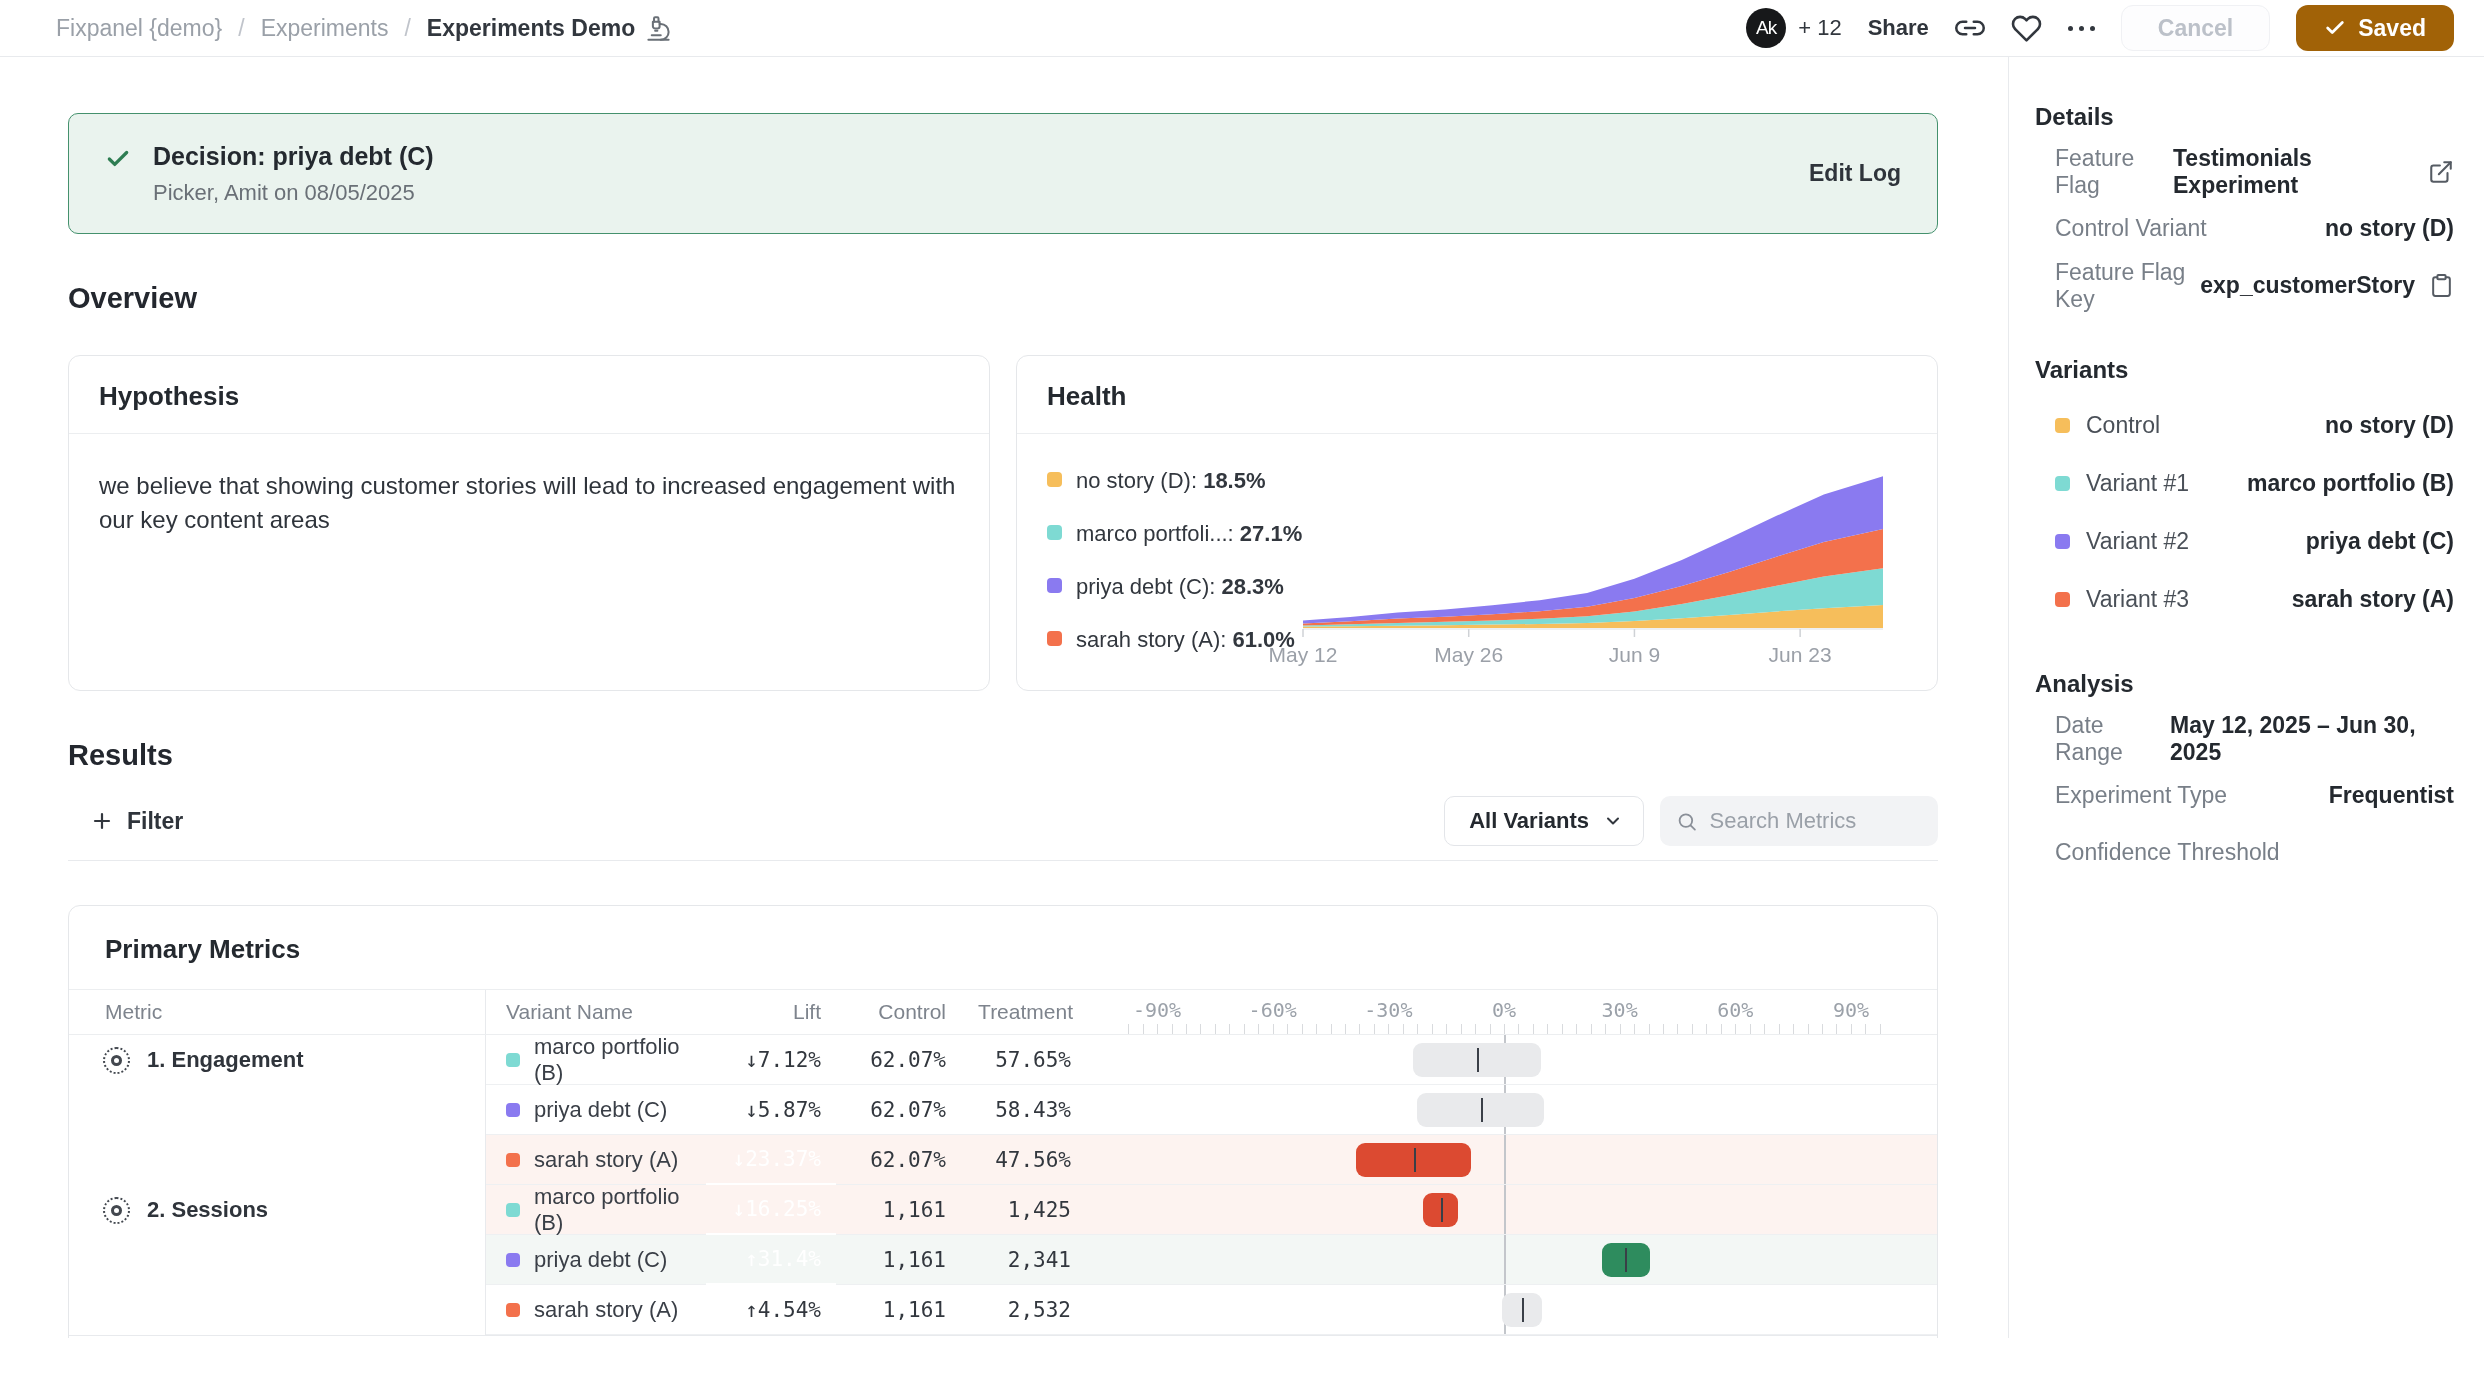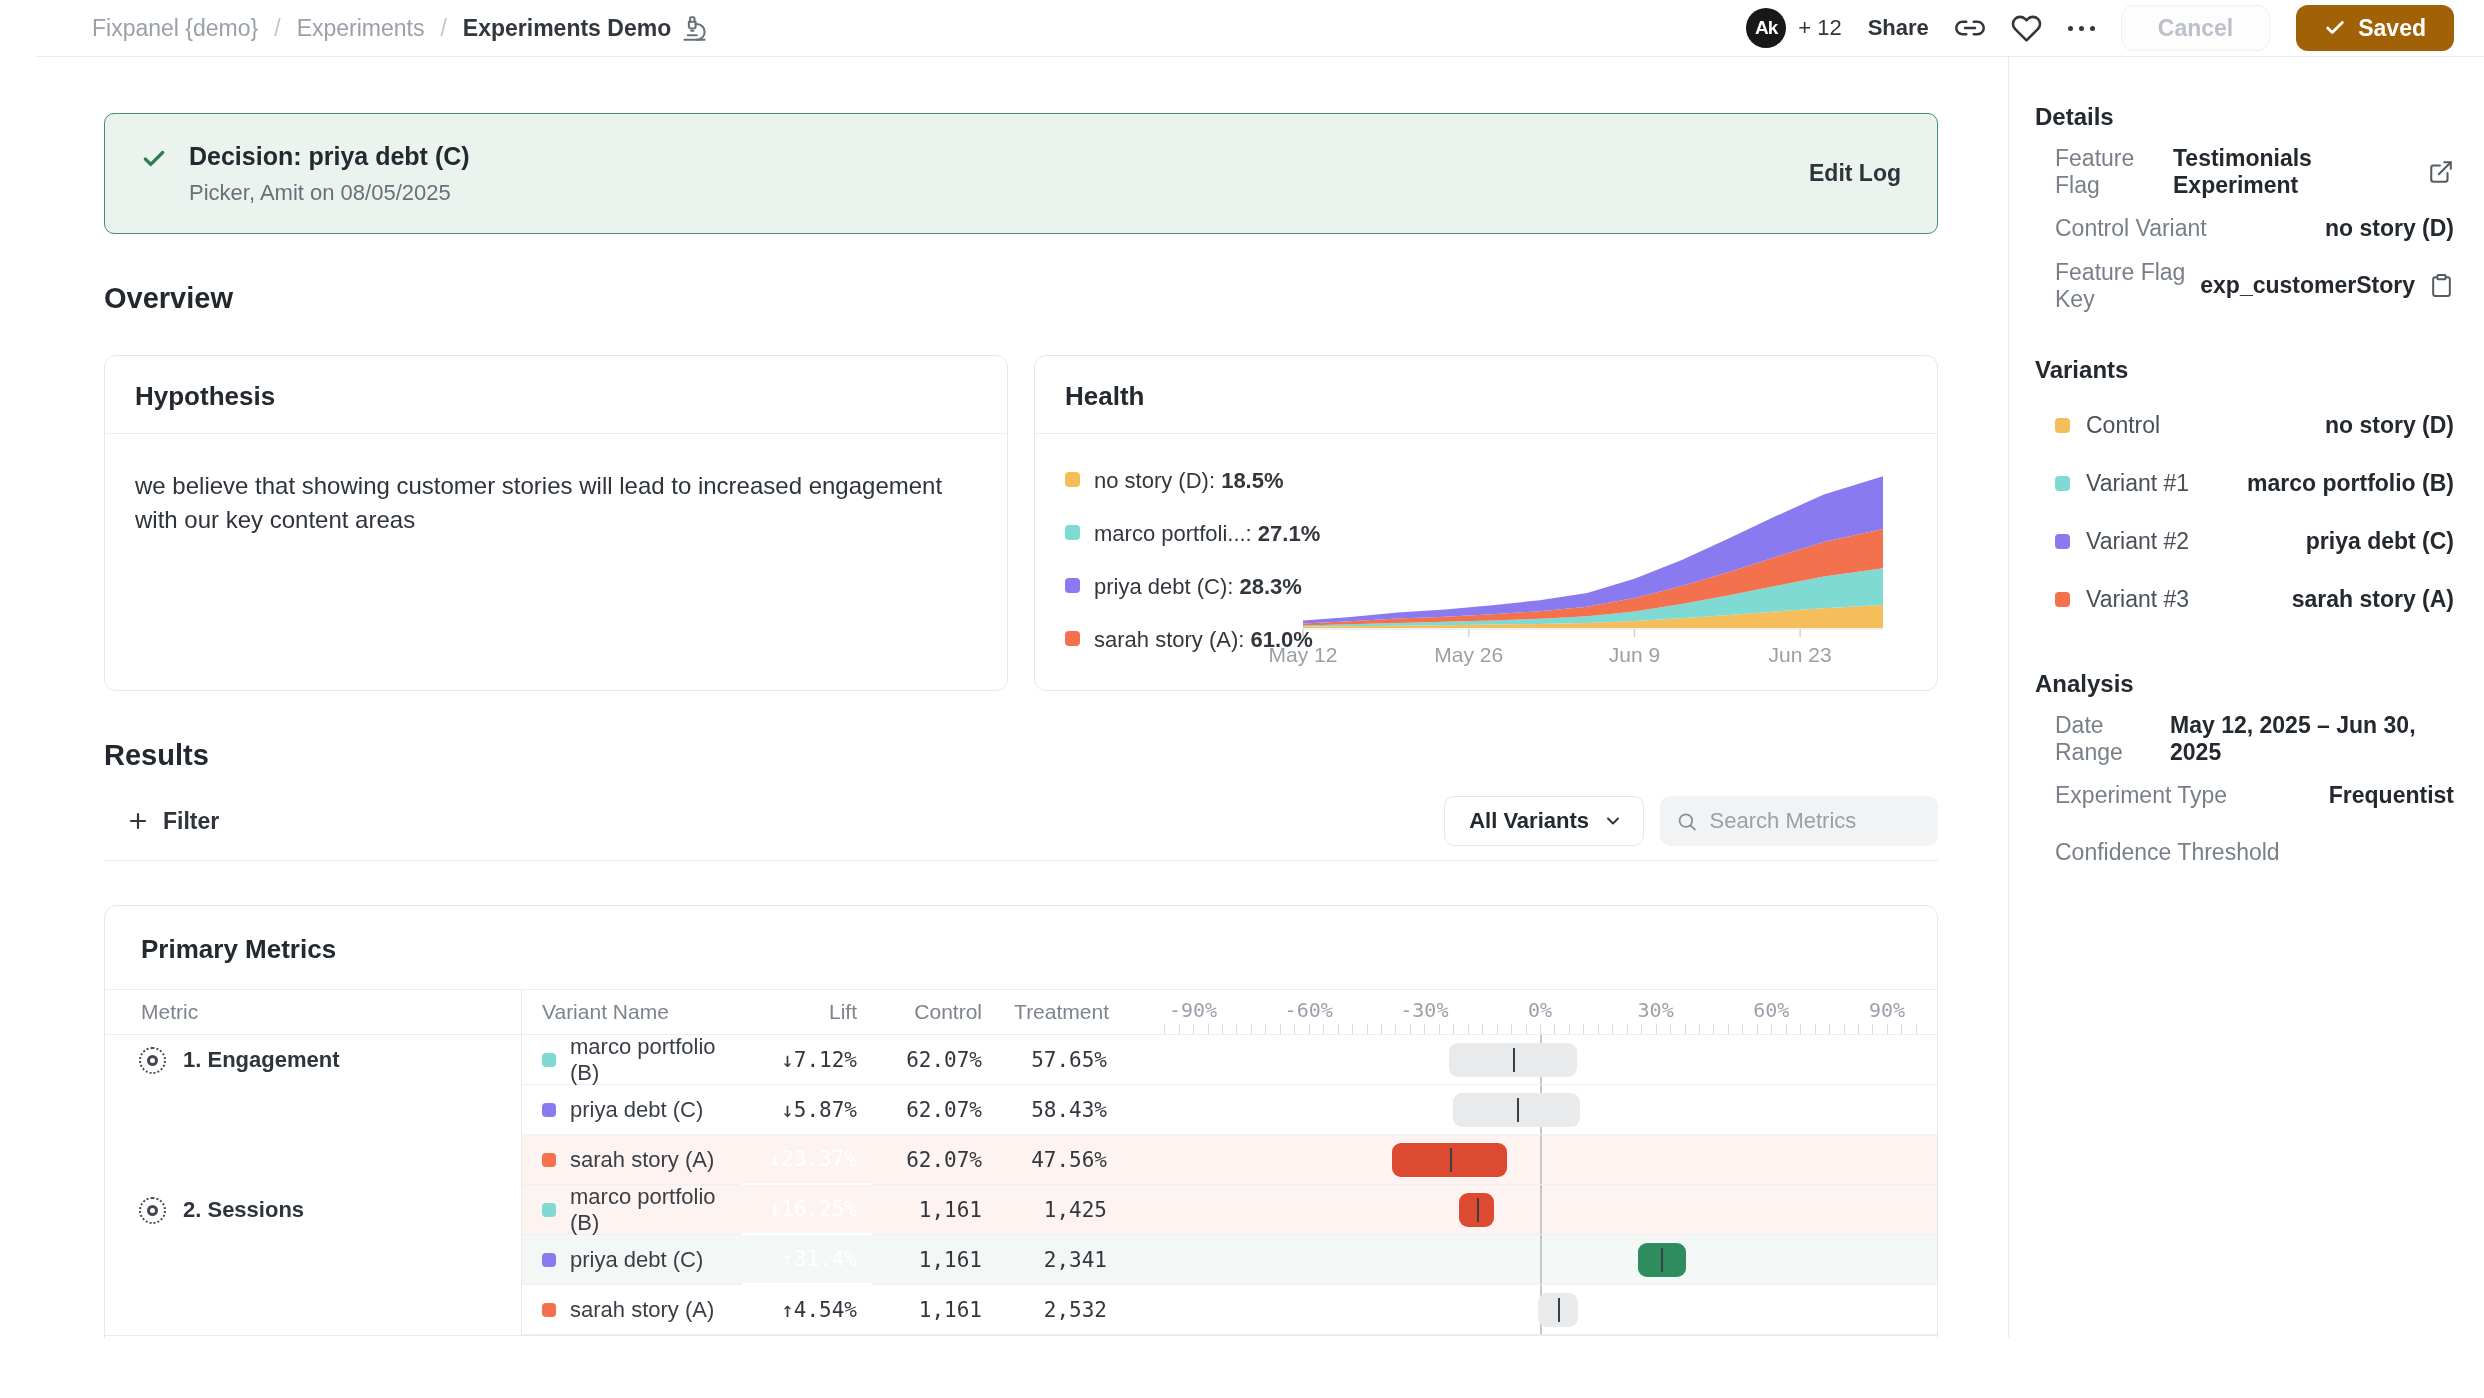--- a/index.html
+++ b/index.html
@@ -1,30 +1,30 @@
 <!DOCTYPE html>
 <html><head>
 <meta charset="utf-8">
 <style>
   * { margin:0; padding:0; box-sizing:border-box; }
   html,body { background:#fff; }
   .page { width:2484px; height:1338px; position:relative; overflow:hidden;
-          font-family:"Liberation Sans", sans-serif; color:#2f343b; background:#fff;padding-left:36px; }
+          font-family:"Liberation Sans", sans-serif; color:#2f343b; background:#fff; }
 
   
   .topbar { height:57px; border-bottom:1px solid #e8eaed; display:flex; align-items:center;
             justify-content:space-between; padding:0 30px 0 56px; }
   .crumbs { display:flex; align-items:center; font-size:23px; }
   .crumb { color:#9aa0a8; cursor:pointer; }
   .crumb.current { color:#32373e; font-weight:600; cursor:default; }
   .crumb-sep { color:#c0c4cb; margin:0 16px; }
   .crumb-micro { margin-left:10px; display:inline-flex; }
   .tb-right { display:flex; align-items:center; gap:26px; }
   .avatar { width:40px; height:40px; border-radius:50%; background:#17181a; color:#fff;
-            font-weight:700; font-size:19px; display:flex; align-items:center; justify-content:center;
+            font-weight:400; font-size:19px; display:flex; align-items:center; justify-content:center;
             letter-spacing:-1px; cursor:pointer; }
   .plus12 { font-size:22px; color:#32373e; margin-left:-14px; cursor:pointer; }
   .share { font-size:22px; font-weight:600; cursor:pointer; }
   .icon-btn { display:flex; align-items:center; cursor:pointer; }
   .dots { display:flex; gap:6px; cursor:pointer; }
   .dots i { width:5px; height:5px; border-radius:50%; background:#32373e; }
   .btn-cancel { height:46px; padding:0 36px; border-radius:12px; background:#fdfdfe;
                 border:1px solid #f0f1f4; color:#bcc1c9; font-size:23px; font-weight:600;
                 display:flex; align-items:center; cursor:pointer; }
   .btn-saved { height:46px; padding:0 28px; border-radius:12px; background:#a16207; color:#fff;

